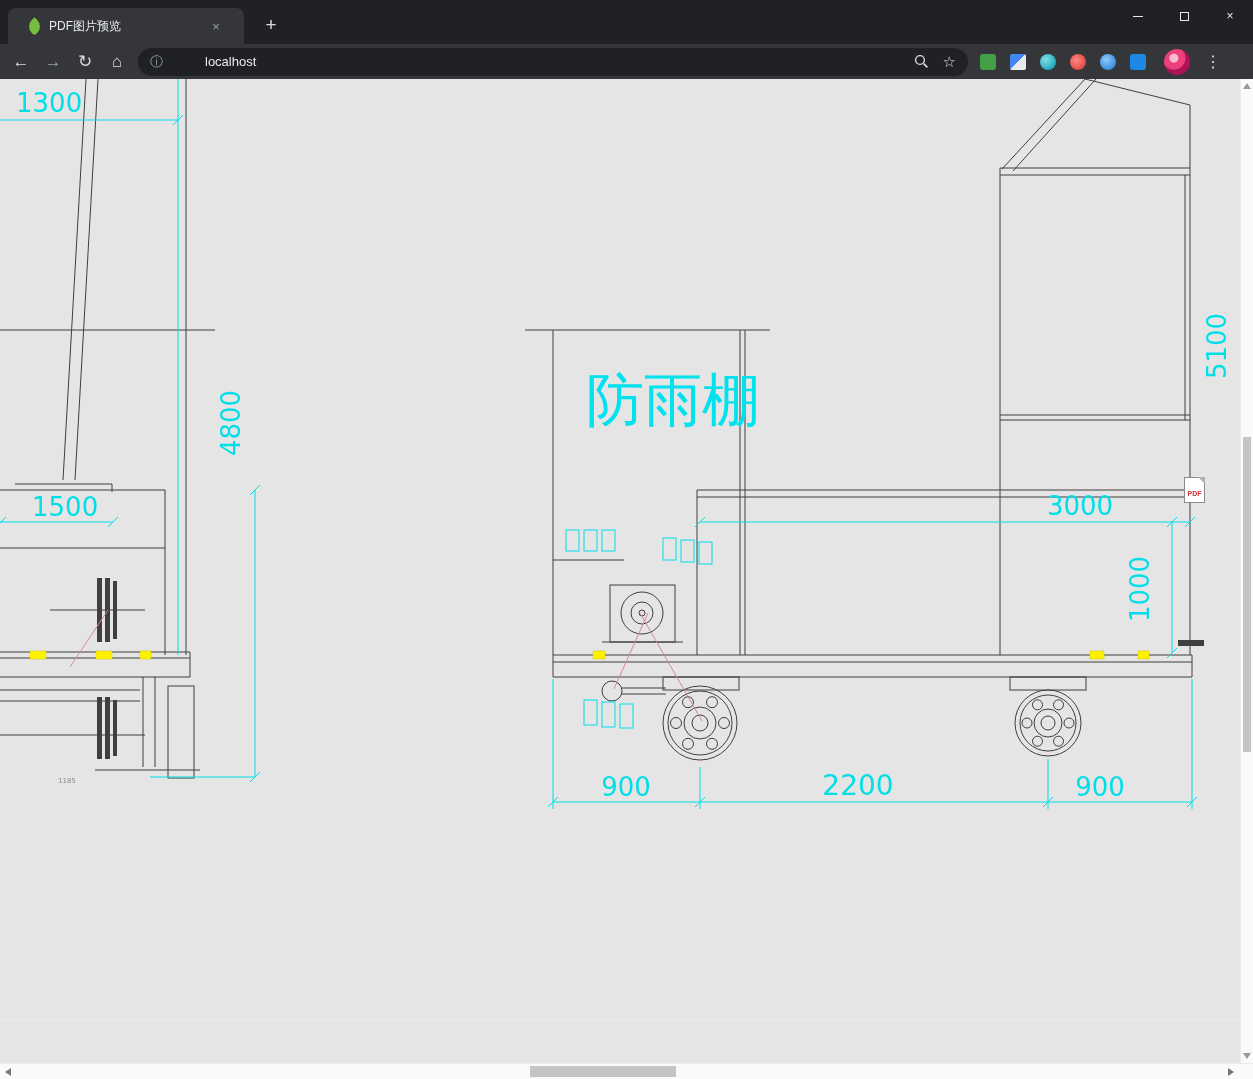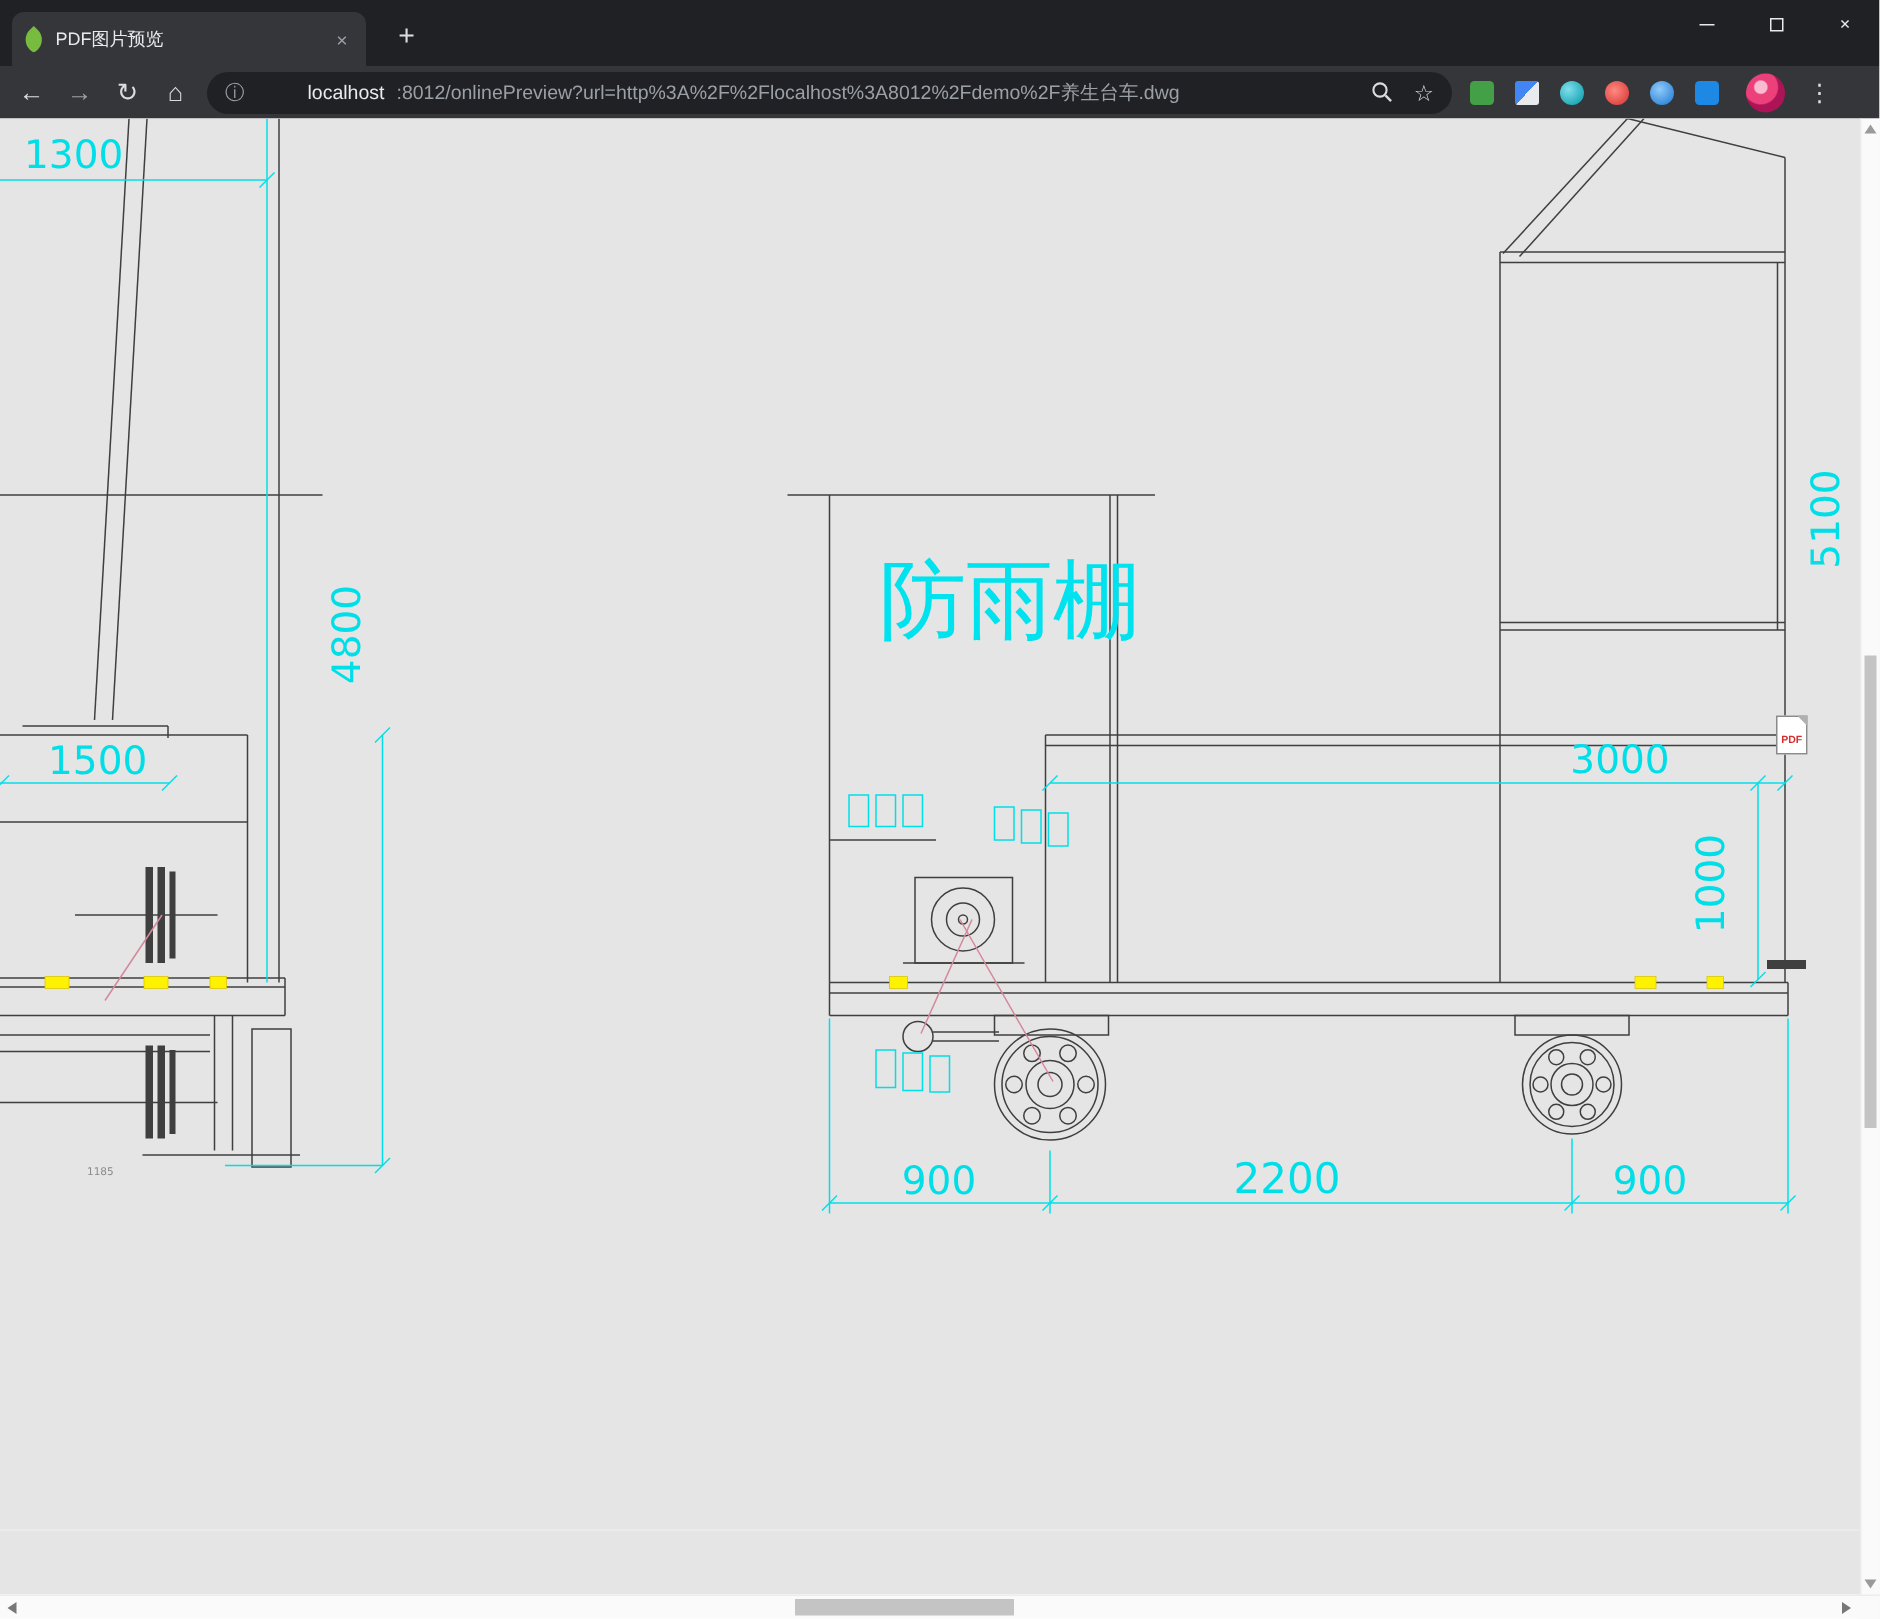--- a/index.html
+++ b/index.html
@@ -4,21 +4,21 @@
 <title>PDF图片预览</title>
 <style>
   * { margin:0; padding:0; box-sizing:border-box; }
   html,body { width:1253px; height:1079px; overflow:hidden; background:#fff;
     font-family:"Liberation Sans", sans-serif; }
 
   
   .titlebar { position:relative; height:44px; background:#202124; }
   .tab { position:absolute; left:8px; top:8px; width:236px; height:36px;
     background:#35363a; border-radius:8px 8px 0 0; display:flex; align-items:center;
-    padding:0 8px; gap:8px; color:#e8eaed; font-size:12px; }
+    padding:0 20px; gap:8px; color:#e8eaed; font-size:12px; }
   .leaf { width:13px; height:13px; background:#77bc3f; border-radius:0 70% 20% 70%;
     transform:rotate(45deg); flex:0 0 auto; }
   .tab-title { flex:1; white-space:nowrap; overflow:hidden; }
   .tab-close { color:#9aa0a6; font-size:13px; width:16px; text-align:center; cursor:default; }
   .newtab { position:absolute; left:258px; top:12px; width:26px; height:26px;
     color:#dadce0; font-size:19px; display:flex; align-items:center; justify-content:center; }
   .wincontrols { position:absolute; right:0; top:0; height:32px; display:flex; }
   .winbtn { width:46px; height:32px; display:flex; align-items:center; justify-content:center;
     color:#e8eaed; font-size:12px; }
   .min-bar { width:10px; height:1px; background:#e8eaed; display:block; }
@@ -110,21 +110,20 @@
   </div>
 
   <div class="toolbar">
     <span class="navbtn">←</span>
     <span class="navbtn fwd">→</span>
     <span class="navbtn">↻</span>
     <span class="navbtn">⌂</span>
     <div class="omnibox">
       <span class="omni-info">ⓘ</span>
       <span class="omni-host">localhost</span>
-        <span class="omni-path">:8012/onlinePreview?url=http%3A%2F%2Flocalhost%3A8012%2Fdemo%2F养生台车.dwg</span>
       <span class="pill-icons">
         <svg width="15" height="15" viewBox="0 0 15 15">
           <circle cx="6" cy="6" r="4.4" fill="none" stroke="#dadce0" stroke-width="1.4"></circle>
           <line x1="9.6" y1="9.6" x2="13.4" y2="13.4" stroke="#dadce0" stroke-width="1.6"></line>
         </svg>
         <span class="star">☆</span>
       </span>
     </div>
     <span class="ext">
         <span class="ext-green"></span>

